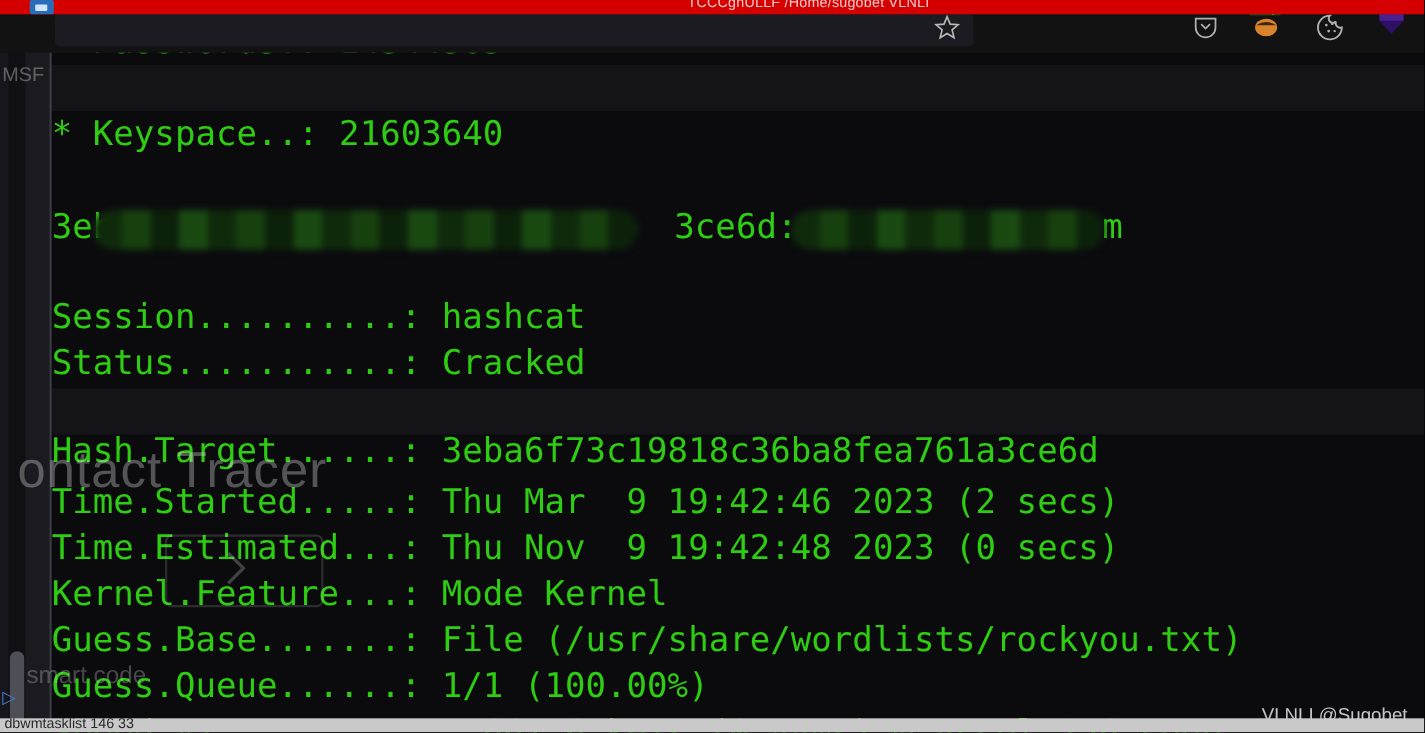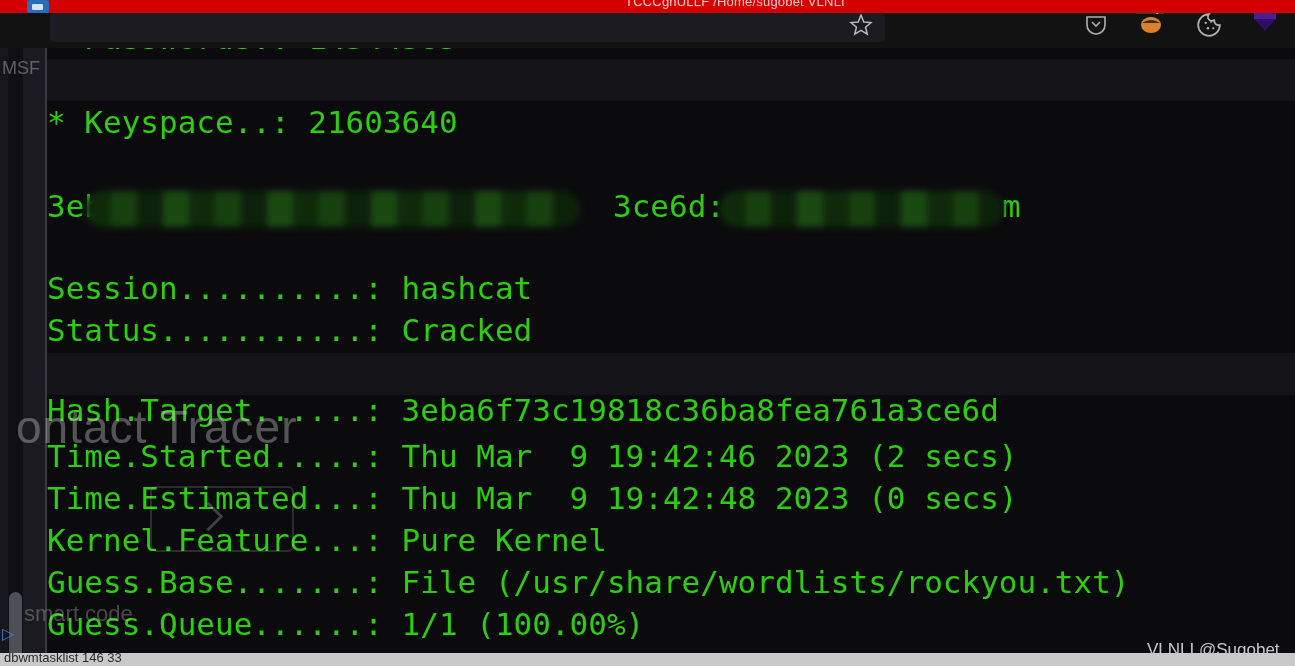--- a/index.html
+++ b/index.html
@@ -298,22 +298,22 @@
     <div class="line" style="top:172px; left:566px">3ce6d:s</div>
     <div class="line" style="top:172px; left:955px">m</div>
     <div class="redact" style="left:38px;  top:178px; width:495px; height:36px;"></div>
     <div class="redact" style="left:672px; top:178px; width:285px; height:36px;"></div>
 
     <div class="line" style="top:254px">Session..........: hashcat</div>
     <div class="line" style="top:296px">Status...........: Cracked</div>
     <div class="line" style="top:338px">Hash.Mode........: 0 (MD5)</div>
     <div class="line" style="top:376px">Hash.Target......: 3eba6f73c19818c36ba8fea761a3ce6d</div>
     <div class="line" style="top:422px">Time.Started.....: Thu Mar  9 19:42:46 2023 (2 secs)</div>
-    <div class="line" style="top:464px">Time.Estimated...: Thu Mar  9 19:42:48 2023 (0 secs)</div>
-    <div class="line" style="top:506px">Kernel.Feature...: Pure Kernel</div>
+    <div class="line" style="top:464px">Time.Estimated...: Thu Nov  9 19:42:48 2023 (0 secs)</div>
+    <div class="line" style="top:506px">Kernel.Feature...: Mode Kernel</div>
     <div class="line" style="top:548px">Guess.Base.......: File (/usr/share/wordlists/rockyou.txt)</div>
     <div class="line" style="top:590px">Guess.Queue......: 1/1 (100.00%)</div>
     <div class="line" style="top:632px">Speed.#1.........:   661.6 kH/s (0.44ms) @ Accel:256 Loop</div>
   </div>
 
   <div id="left-rail-outer"></div>
   <div id="left-rail-inner"></div>
   <div id="gutter"></div>
   <div id="gutter-edge"></div>
   <div id="scrollbar-track"></div>

